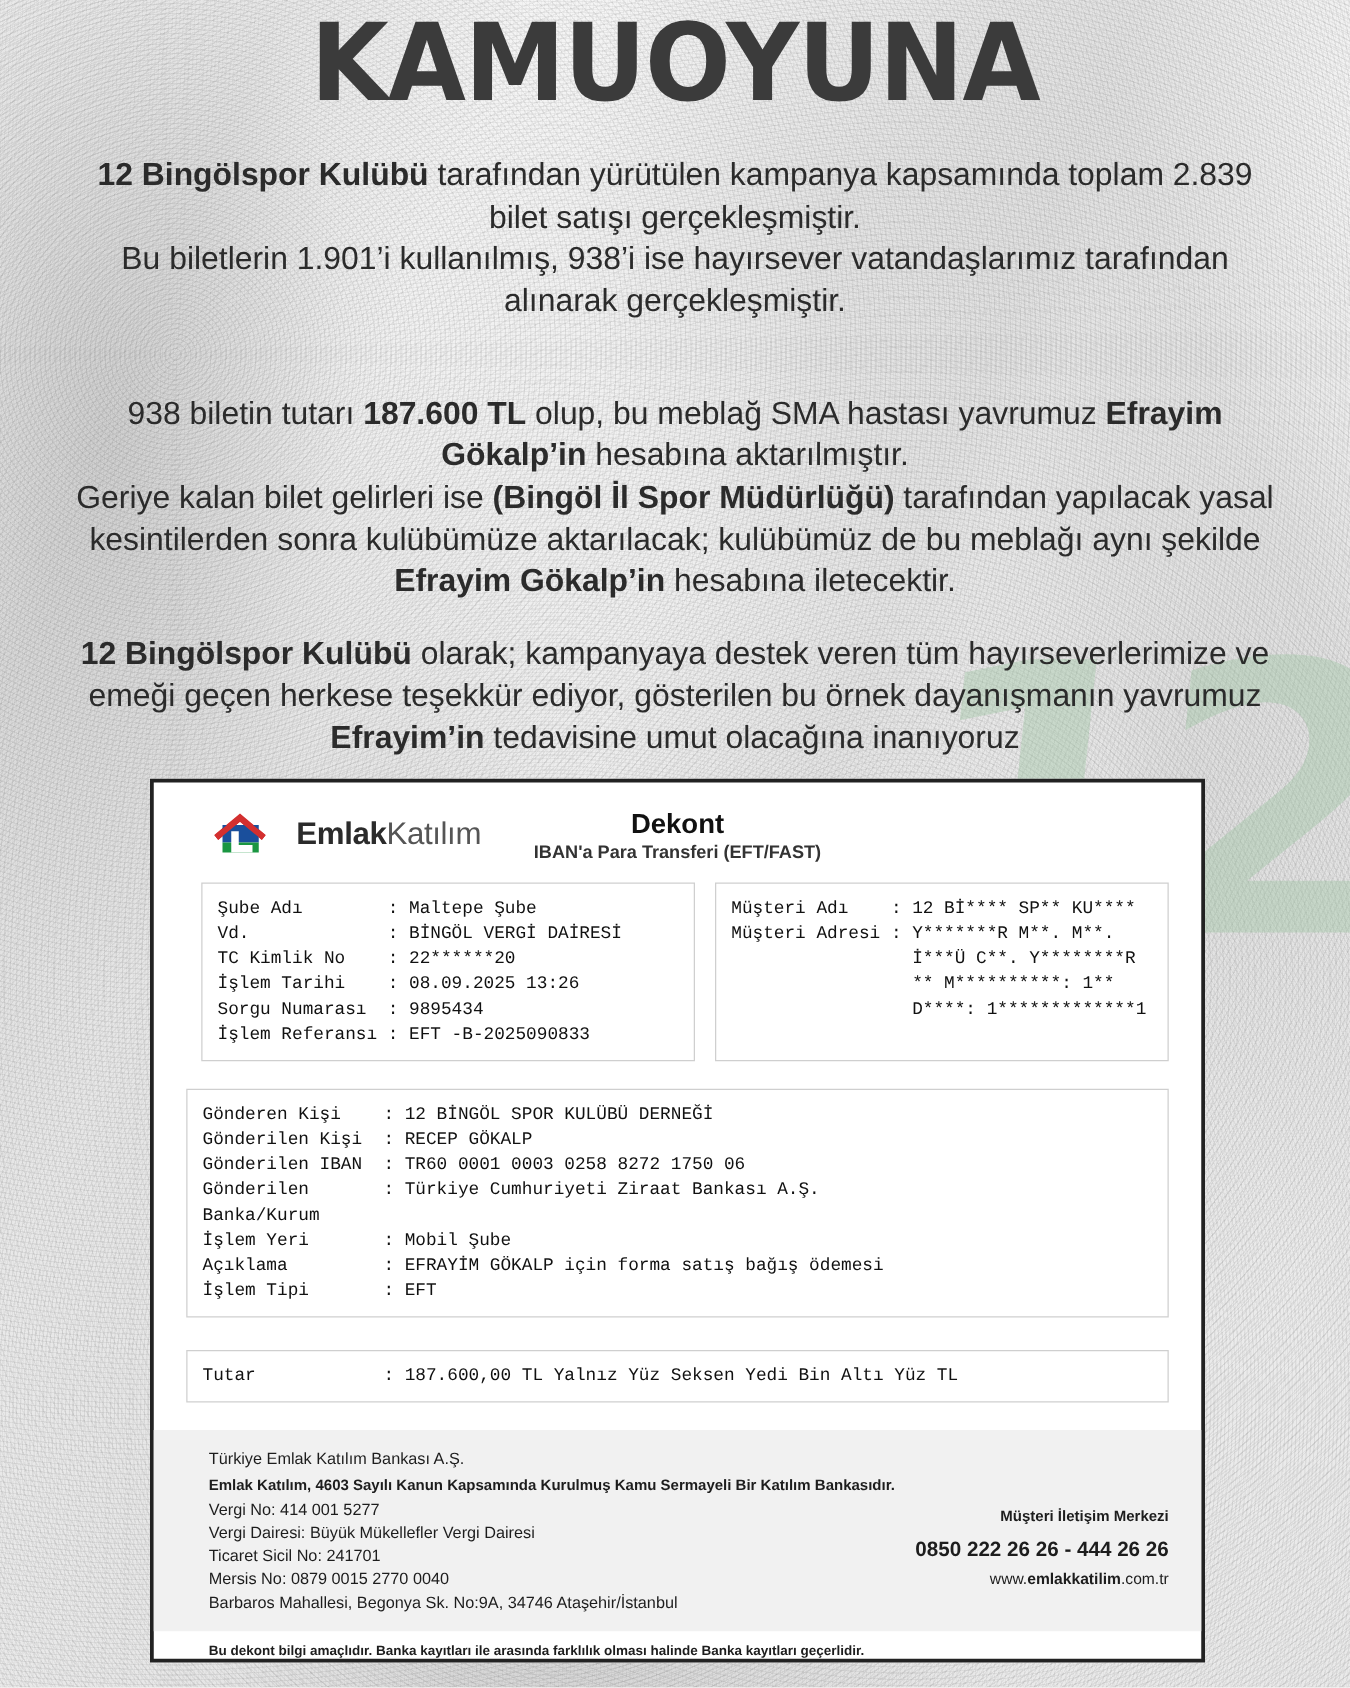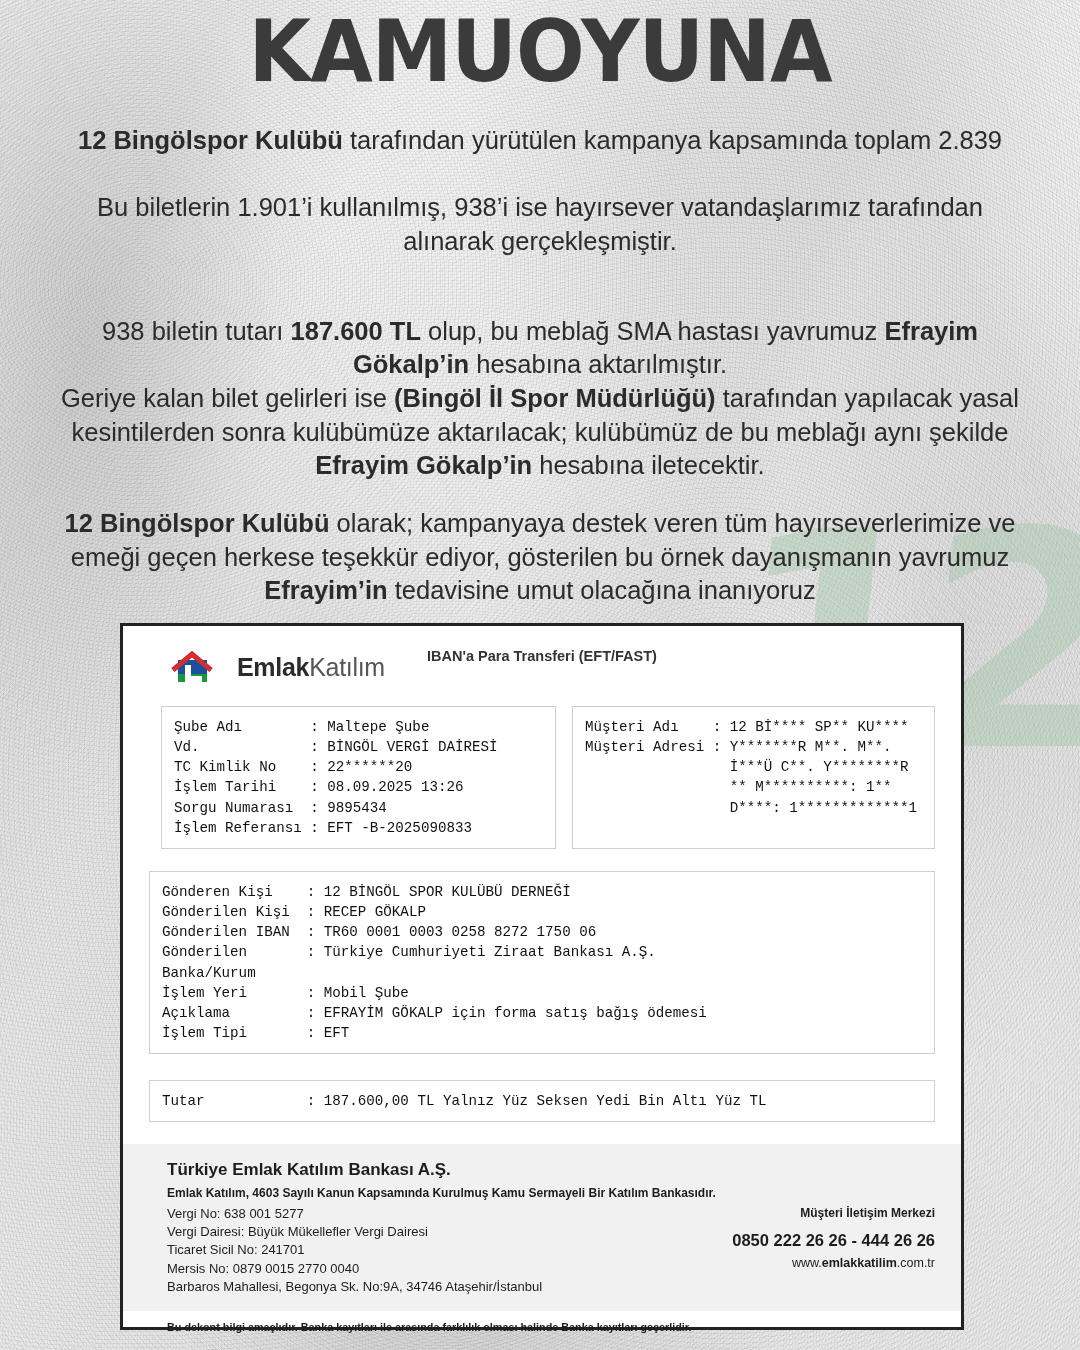--- a/index.html
+++ b/index.html
@@ -162,21 +162,21 @@
     margin-top: 22px;
     background: #f1f1f1;
     padding: 14px 26px 14px 44px;
     display: flex;
     justify-content: space-between;
     align-items: flex-start;
     font-size: 12.5px;
     color: #1d1d1d;
   }
   .foot-l { line-height: 1.42; }
-  .foot-l .ftitle { font-weight: 700; font-size: 17px; margin-bottom: 3px; }
+  .foot-l .ftitle { font-weight: 400; font-size: 13px; margin-bottom: 3px; }
   .foot-l .fsmall { font-size: 12px; font-weight: 600; margin-bottom: 2px; }
   .foot-l .fline { font-size: 13px; }
   .foot-r { text-align: right; padding-top: 46px; line-height: 1.5; }
   .foot-r .fr-label { font-size: 12px; font-weight: 600; }
   .foot-r .fr-phone { font-size: 16.5px; font-weight: 700; margin-top: 6px; }
   .foot-r .fr-web { font-size: 12.5px; margin-top: 1px; }
   .foot-r .fr-web b { font-weight: 700; }
 
   .r-disclaimer {
     padding: 10px 26px 0 44px;
@@ -187,21 +187,21 @@
 </style>
 </head>
 <body>
 
 <div id="bg"></div>
 <div id="watermark">12 B</div>
 
 <h1 id="headline">KAMUOYUNA</h1>
 
 <div id="copy">
-    <div class="para"><b>12 Bingölspor Kulübü</b><span> tarafından yürütülen kampanya kapsamında toplam 2.839</span><br><br><span>Bu biletlerin 1.901’i kullanılmış, 938’i ise hayırsever vatandaşlarımız tarafından</span><br><span>alınarak gerçekleşmiştir.</span></div>
+    <div class="para"><b>12 Bingölspor Kulübü</b><span> tarafından yürütülen kampanya kapsamında toplam 2.839</span><br><span>bilet satışı gerçekleşmiştir.</span><br><span>Bu biletlerin 1.901’i kullanılmış, 938’i ise hayırsever vatandaşlarımız tarafından</span><br><span>alınarak gerçekleşmiştir.</span></div>
     <div class="gap-lg"></div>
     <div class="para"><span>938 biletin tutarı </span><b>187.600 TL</b><span> olup, bu meblağ SMA hastası yavrumuz </span><b>Efrayim</b><br><b>Gökalp’in</b><span> hesabına aktarılmıştır.</span><br><span>Geriye kalan bilet gelirleri ise </span><b>(Bingöl İl Spor Müdürlüğü)</b><span> tarafından yapılacak yasal</span><br><span>kesintilerden sonra kulübümüze aktarılacak; kulübümüz de bu meblağı aynı şekilde</span><br><b>Efrayim Gökalp’in</b><span> hesabına iletecektir.</span></div>
     <div class="para"><b>12 Bingölspor Kulübü</b><span> olarak; kampanyaya destek veren tüm hayırseverlerimize ve</span><br><span>emeği geçen herkese teşekkür ediyor, gösterilen bu örnek dayanışmanın yavrumuz</span><br><b>Efrayim’in</b><span> tedavisine umut olacağına inanıyoruz</span></div>
   </div>
 
 <div id="receipt">
   <div class="r-inner">
 
     <div class="r-head">
       <div class="logo-wrap">
@@ -210,20 +210,21 @@
           <path d="M7 10 L7 24 L36 24 L36 10 Z" fill="#1a4f9c"></path>
           <path d="M7 24 L7 32 L36 32 L36 24 Z" fill="#1a9641"></path>
           <path d="M14 15 L14 32 L31 32 L31 26 L20 26 L20 15 Z" fill="#ffffff"></path>
           <path d="M2 20 L21 4.5 L40 20" fill="none" stroke="#d32f2f" stroke-width="4.6"></path>
         </svg>
         <div class="logo-text">
           <span class="b1">Emlak</span><span class="b2">Katılım</span>
         </div>
       </div>
       <div class="r-title-block">
+        <div class="r-title">Dekont</div>
         <div class="r-subtitle">IBAN'a Para Transferi (EFT/FAST)</div>
       </div>
     </div>
 
     <div class="cols">
       <div class="box col-l" id="left-box">
           <div>
             <div class="kv">
               <span class="k">Şube Adı</span>
               <span class="c">:</span>
@@ -366,21 +367,21 @@
         </div>
       </div>
 
   </div>
 
   <div class="r-foot">
     <div class="foot-l">
       <div class="ftitle">Türkiye Emlak Katılım Bankası A.Ş.</div>
       <div class="fsmall">Emlak Katılım, 4603 Sayılı Kanun Kapsamında Kurulmuş Kamu Sermayeli Bir Katılım Bankasıdır.</div>
       <div id="foot-lines">
-          <div class="fline">Vergi No: 638 001 5277</div>
+          <div class="fline">Vergi No: 414 001 5277</div>
           <div class="fline">Vergi  Dairesi: Büyük Mükellefler Vergi  Dairesi</div>
           <div class="fline">Ticaret Sicil No: 241701</div>
           <div class="fline">Mersis No: 0879 0015 2770 0040</div>
           <div class="fline">Barbaros Mahallesi, Begonya Sk. No:9A, 34746 Ataşehir/İstanbul</div>
         </div>
     </div>
     <div class="foot-r">
       <div class="fr-label">Müşteri İletişim Merkezi</div>
       <div class="fr-phone">0850 222 26 26 - 444 26 26</div>
       <div class="fr-web"><span>www.</span><b>emlakkatilim</b><span>.com.tr</span></div>

